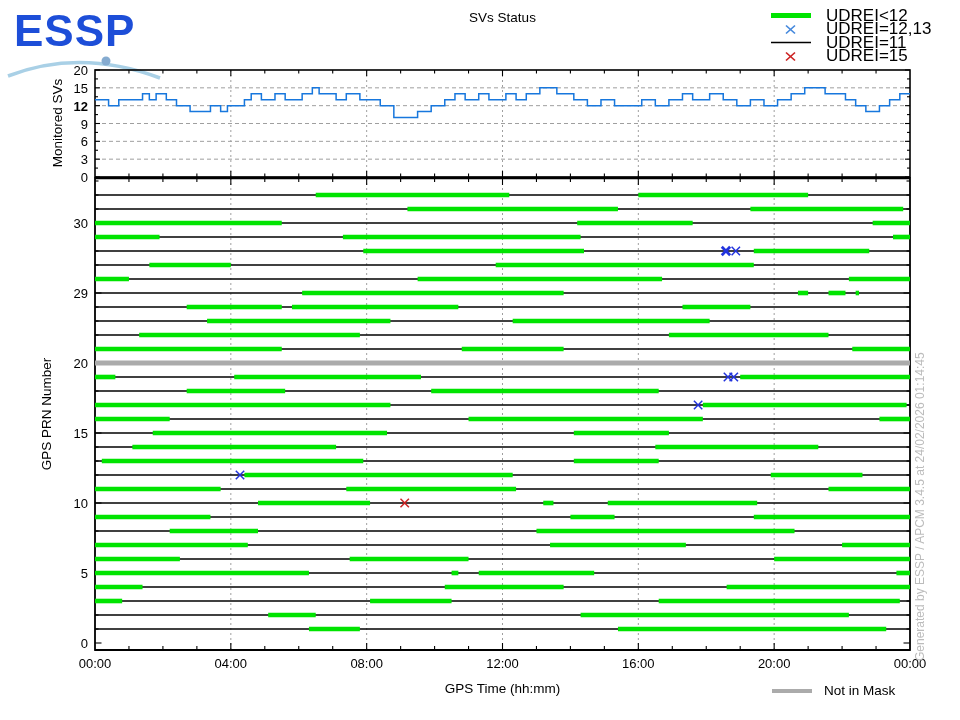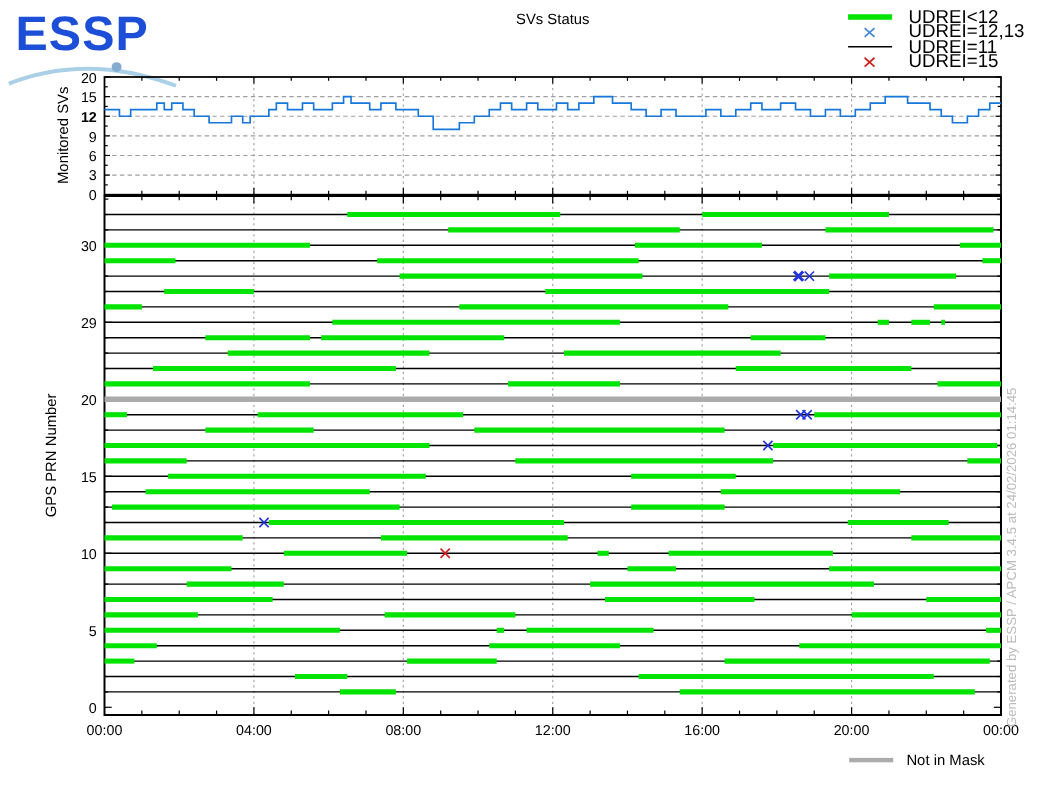--- a/index.html
+++ b/index.html
@@ -489,20 +489,21 @@
         </g>
         <g>
           <line x1="731.59375" y1="246.8" x2="739.9937500000001" y2="255.2" stroke="#2233dd" stroke-width="1.5"></line>
           <line x1="731.59375" y1="255.2" x2="739.9937500000001" y2="246.8" stroke="#2233dd" stroke-width="1.5"></line>
         </g>
       </g>
     </svg>
 
   <div class="ylabel" style="left:57px;top:123px;">Monitored SVs</div>
   <div class="ylabel" style="left:46px;top:414px;">GPS PRN Number</div>
+  <div class="xlabel">GPS Time (hh:mm)</div>
 
   <div id="tick-labels">
       <div class="ytick" style="left: 60px; top: 170px;">0</div>
       <div class="ytick" style="left: 60px; top: 152.167px;">3</div>
       <div class="ytick" style="left: 60px; top: 134.333px;">6</div>
       <div class="ytick" style="left: 60px; top: 116.5px;">9</div>
       <div class="ytick" style="left: 60px; top: 98.6667px; font-weight: bold;">12</div>
       <div class="ytick" style="left: 60px; top: 80.8333px;">15</div>
       <div class="ytick" style="left: 60px; top: 63px;">20</div>
       <div class="ytick" style="left: 60px; top: 636px;">0</div>

